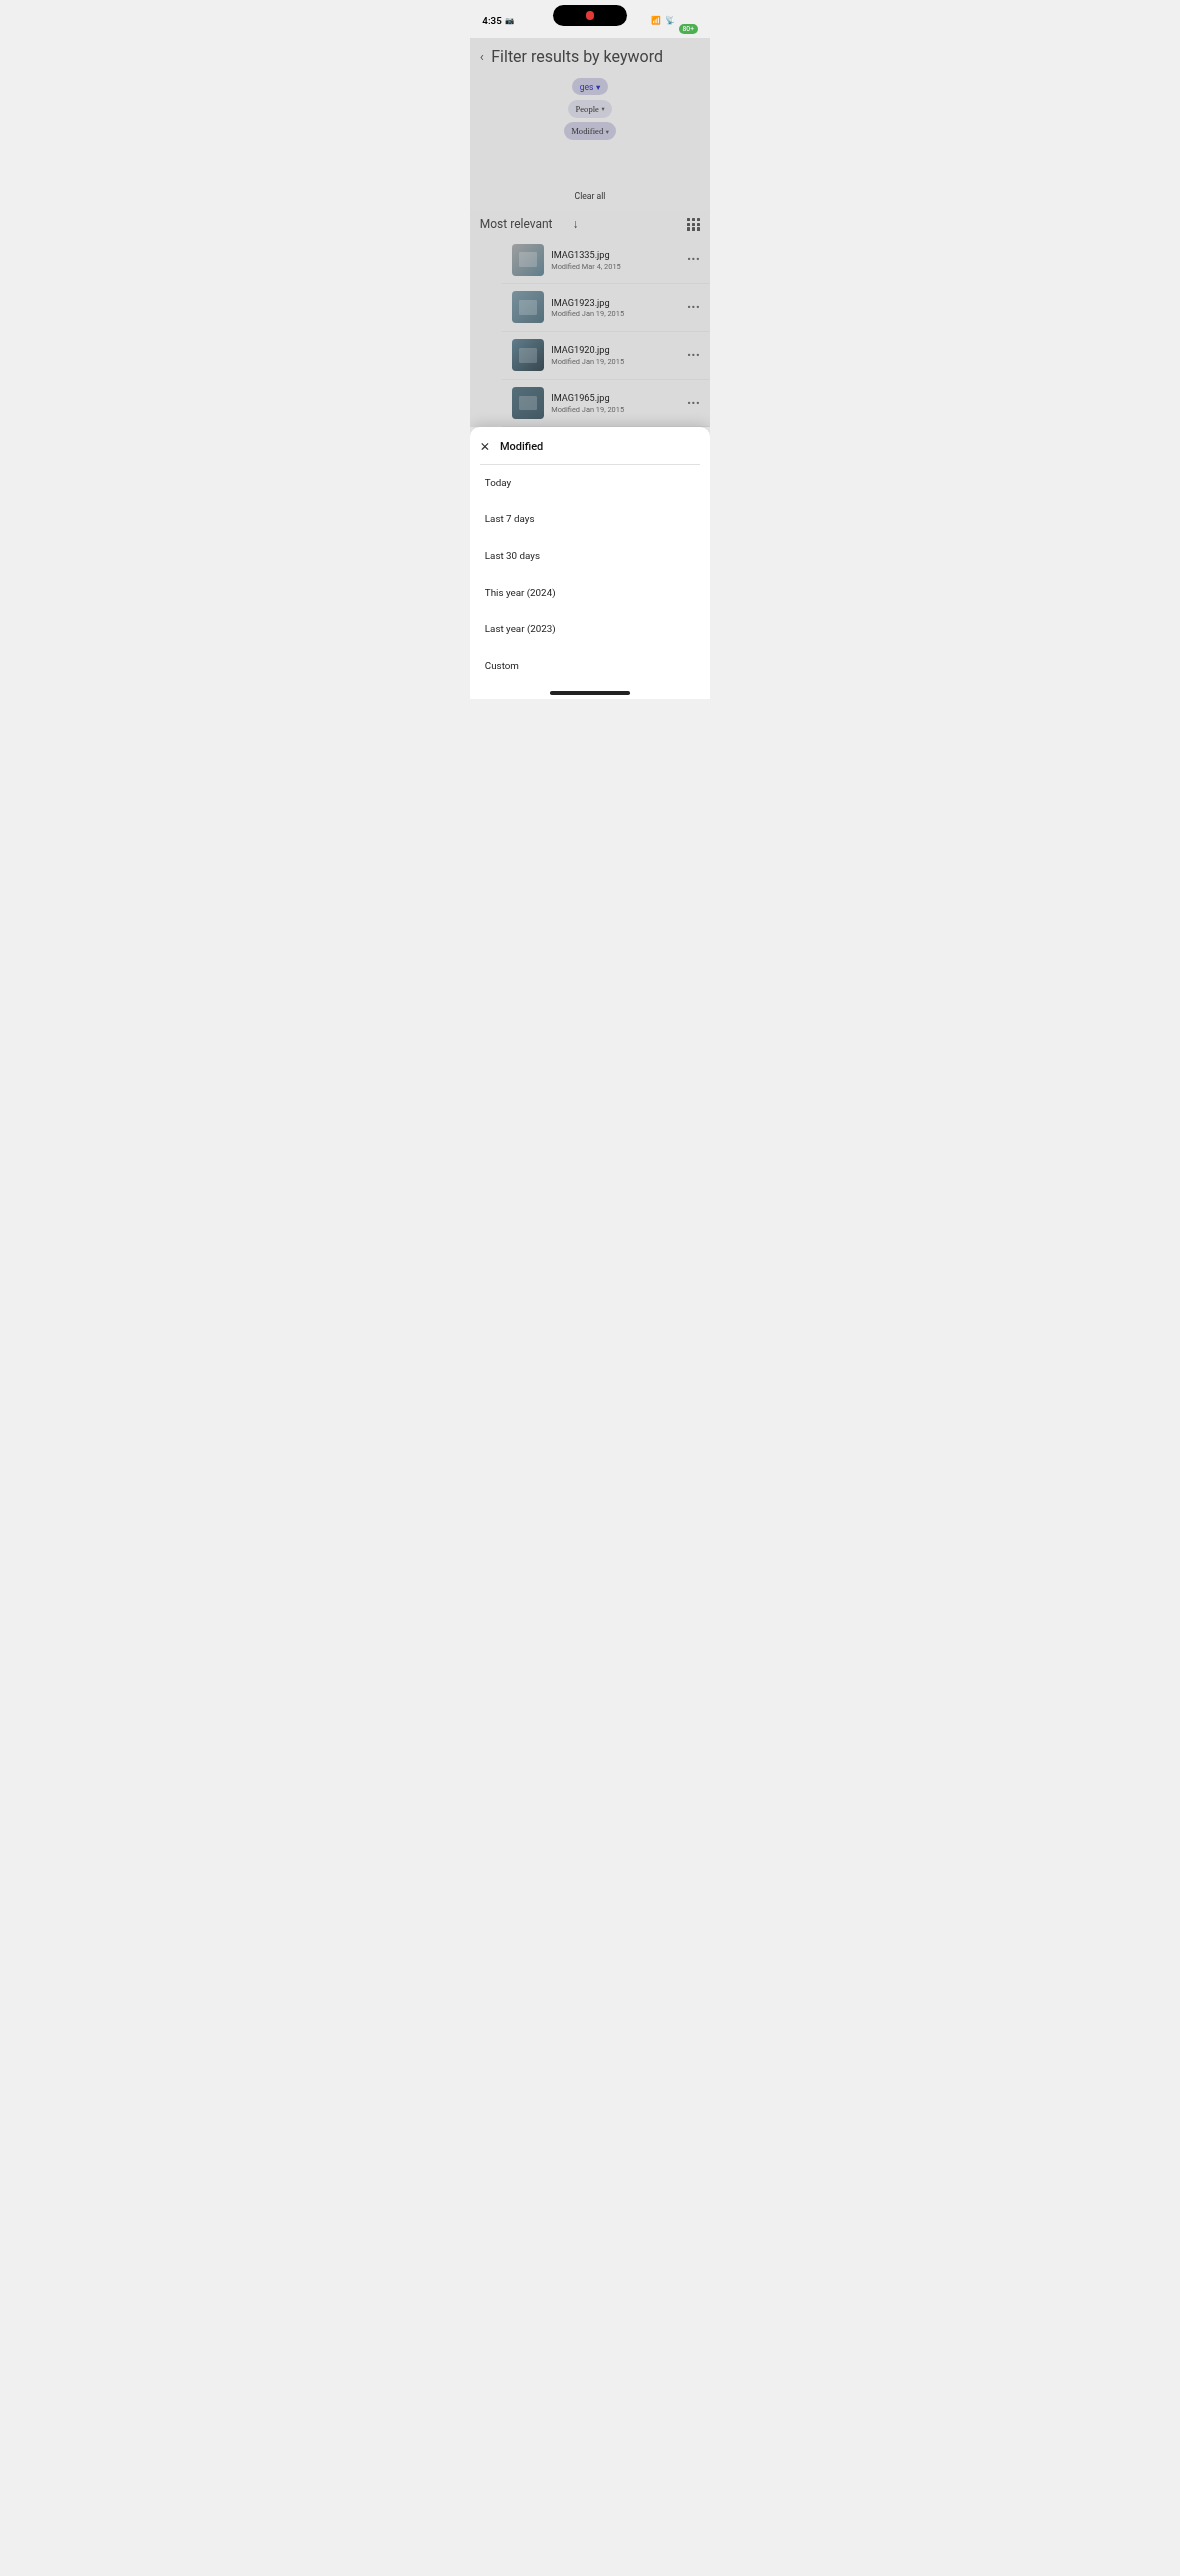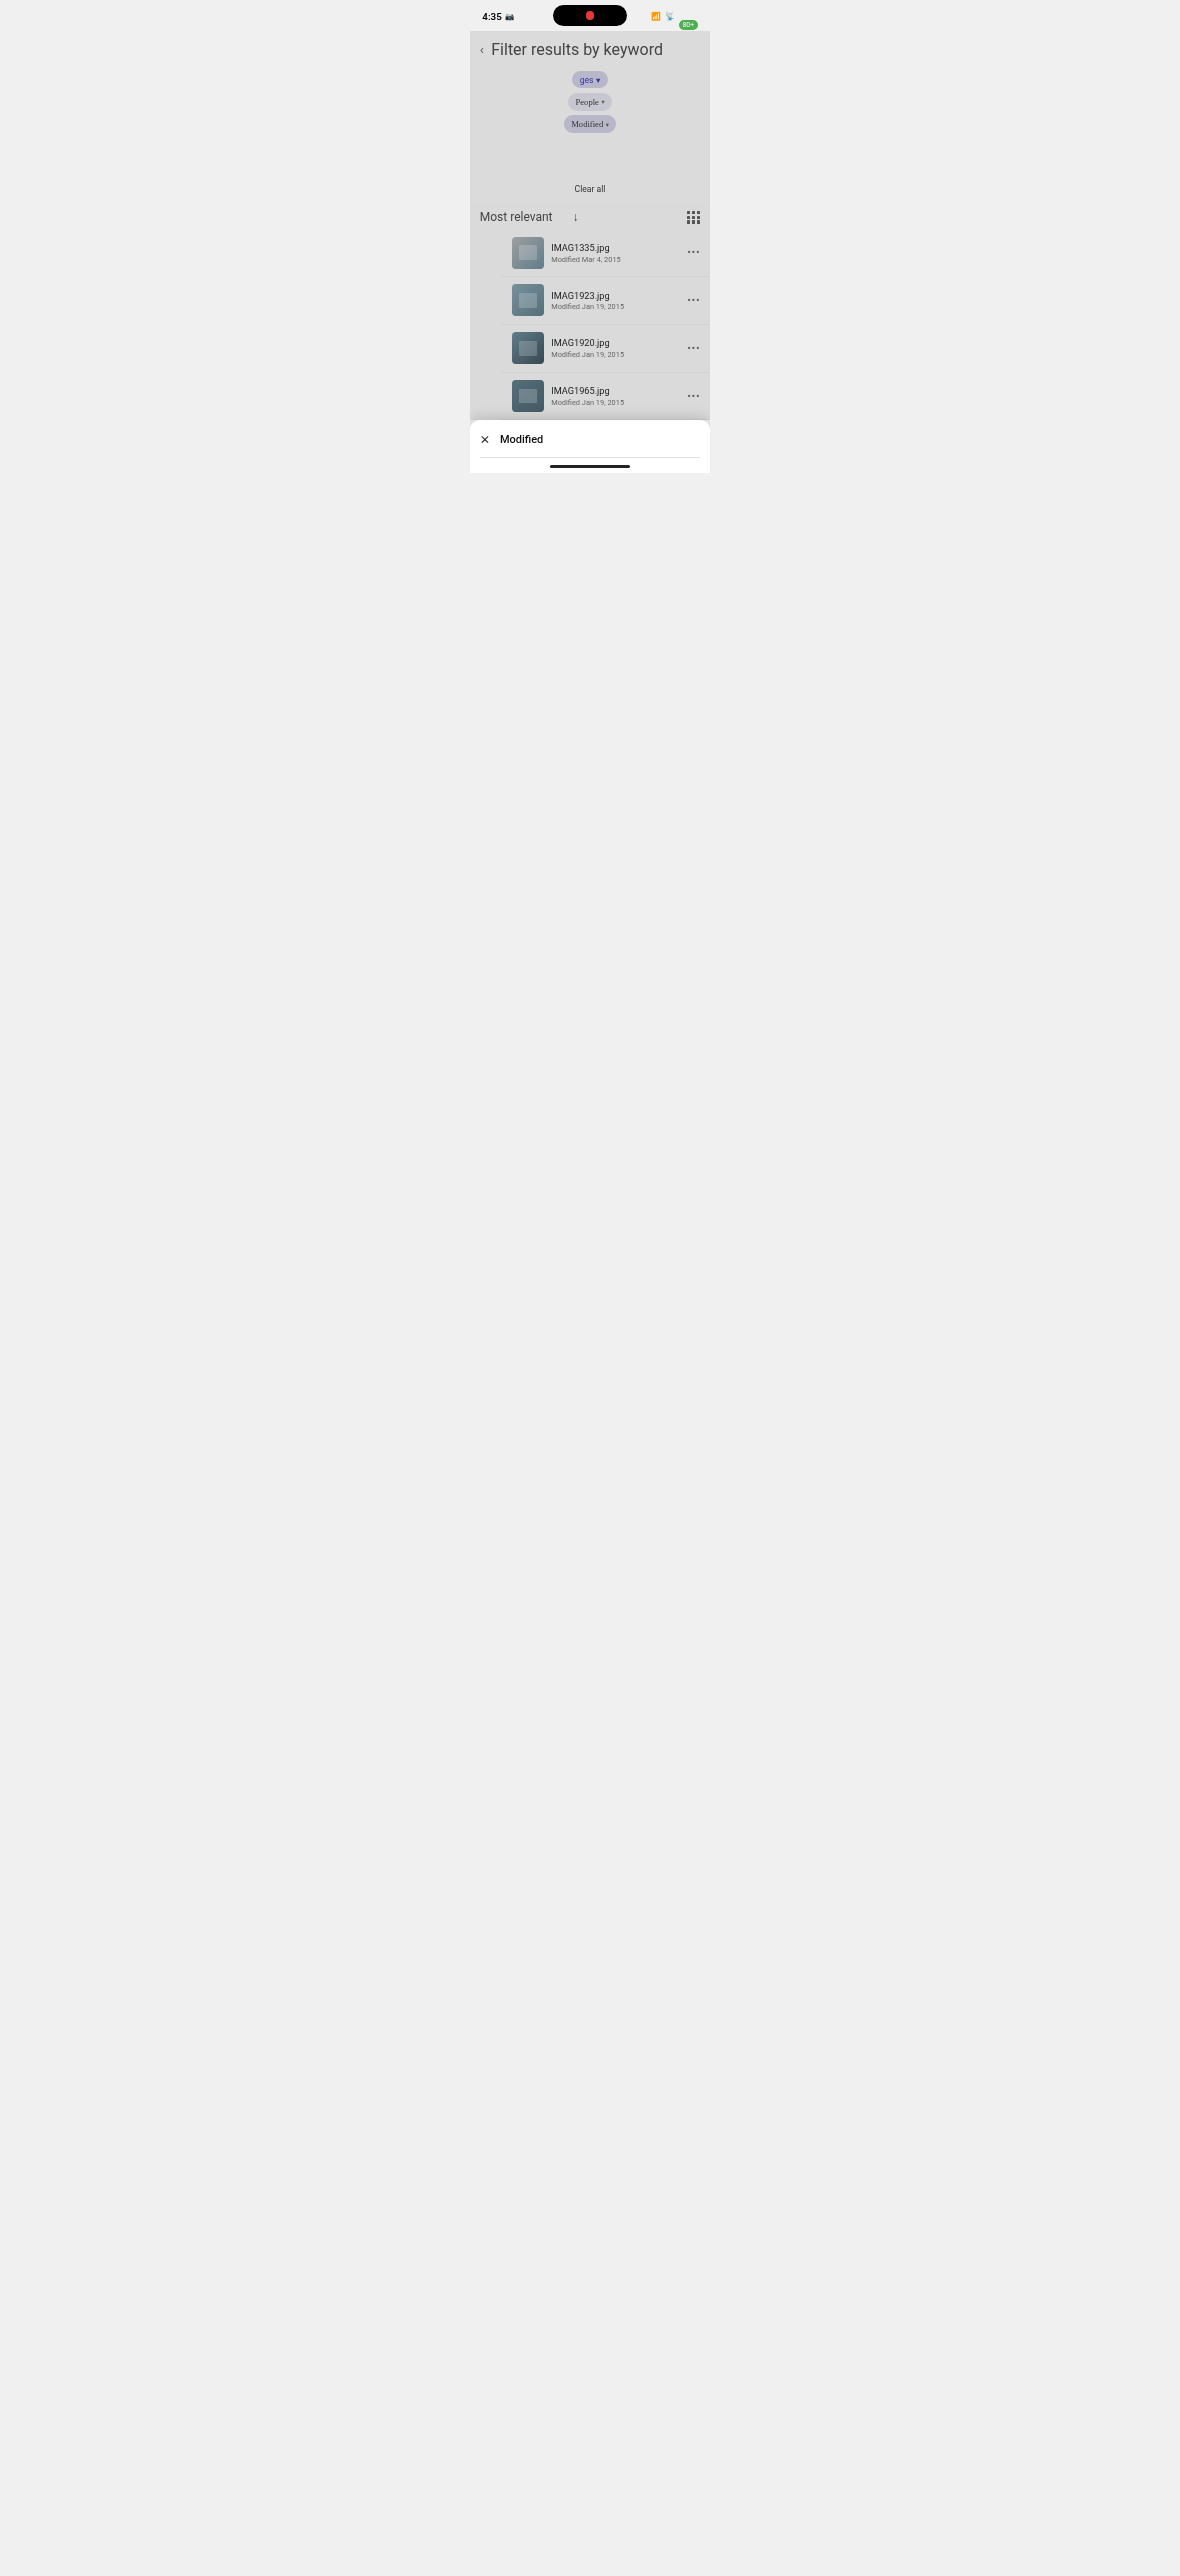--- a/index.html
+++ b/index.html
@@ -14,21 +14,21 @@
       overflow-x: hidden;
     }
 
     
     .status-bar {
       background: #f0f0f0;
       display: flex;
       align-items: center;
       justify-content: space-between;
       padding: 4.9px 12.3px 2.5px;
-      height: 31px;
+      height: 38px;
     }
     .status-time {
       font-size: 9.8px;
       font-weight: 600;
       color: #000;
     }
     .status-icons {
       display: flex;
       align-items: center;
       gap: 3.7px;
@@ -404,18 +404,38 @@
 </div>
 
 <div class="bottom-sheet-overlay">
   <div class="sheet-handle-area">
     <div class="sheet-header">
       <span class="close-btn">✕</span>
       <span class="sheet-title">Modified</span>
     </div>
   </div>
 
+  <div class="sheet-options">
+    <div class="sheet-option">
+      <span>Today</span>
+    </div>
+    <div class="sheet-option">
+      <span>Last 7 days</span>
+    </div>
+    <div class="sheet-option">
+      <span>Last 30 days</span>
+    </div>
+    <div class="sheet-option">
+      <span>This year (2024)</span>
+    </div>
+    <div class="sheet-option">
+      <span>Last year (2023)</span>
+    </div>
+    <div class="sheet-option">
+      <span>Custom</span>
+    </div>
+  </div>
 
   <div class="home-bar">
     <div class="home-indicator"></div>
   </div>
 </div>
 
 
 </body></html>

